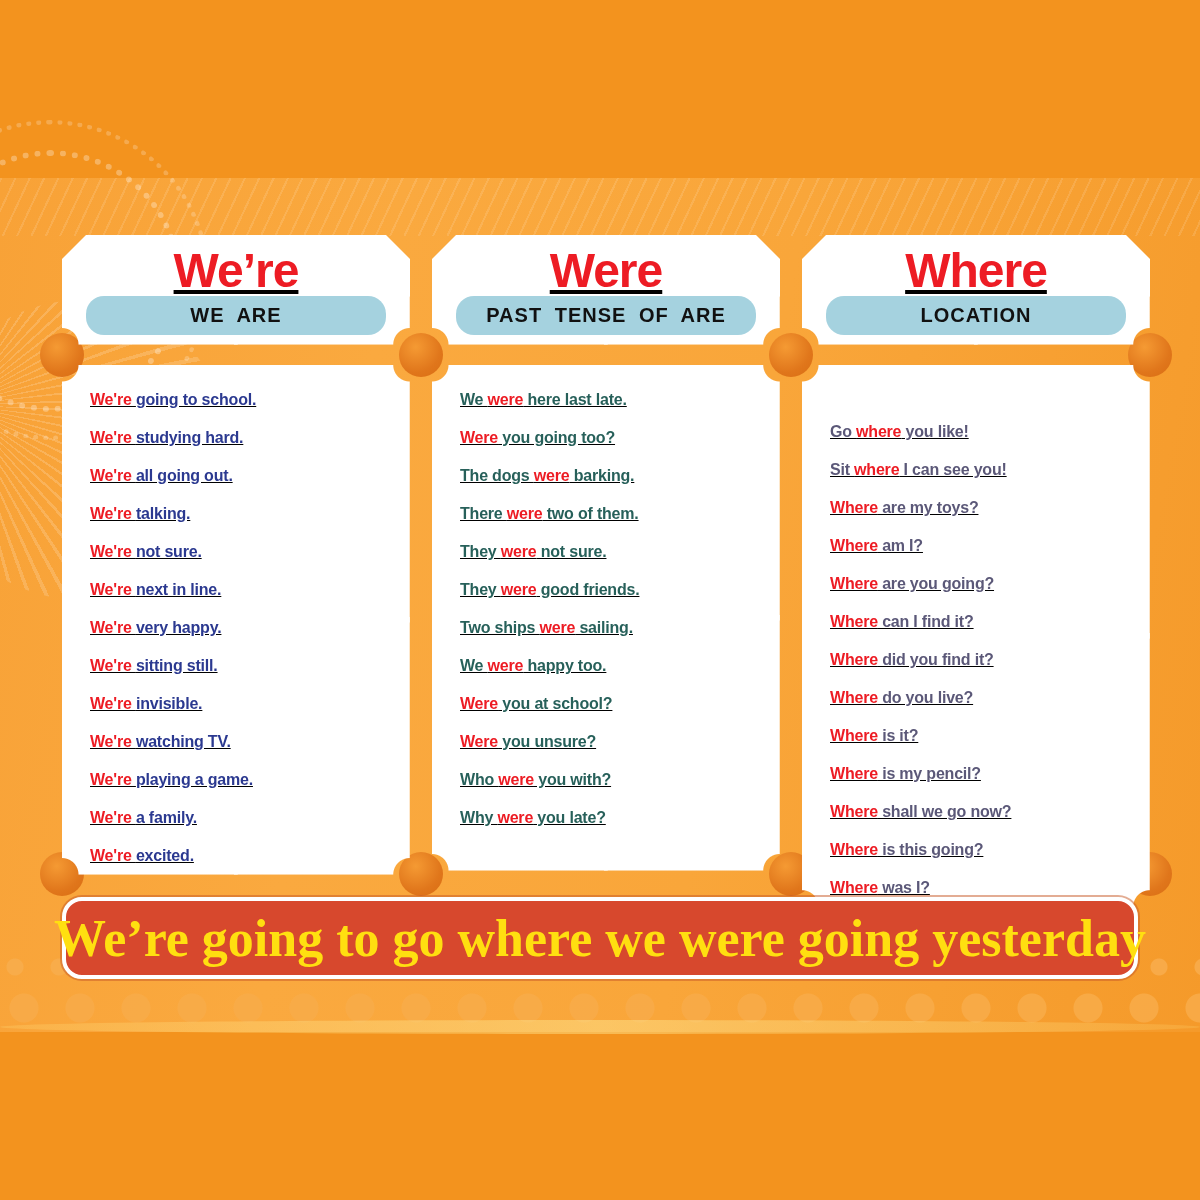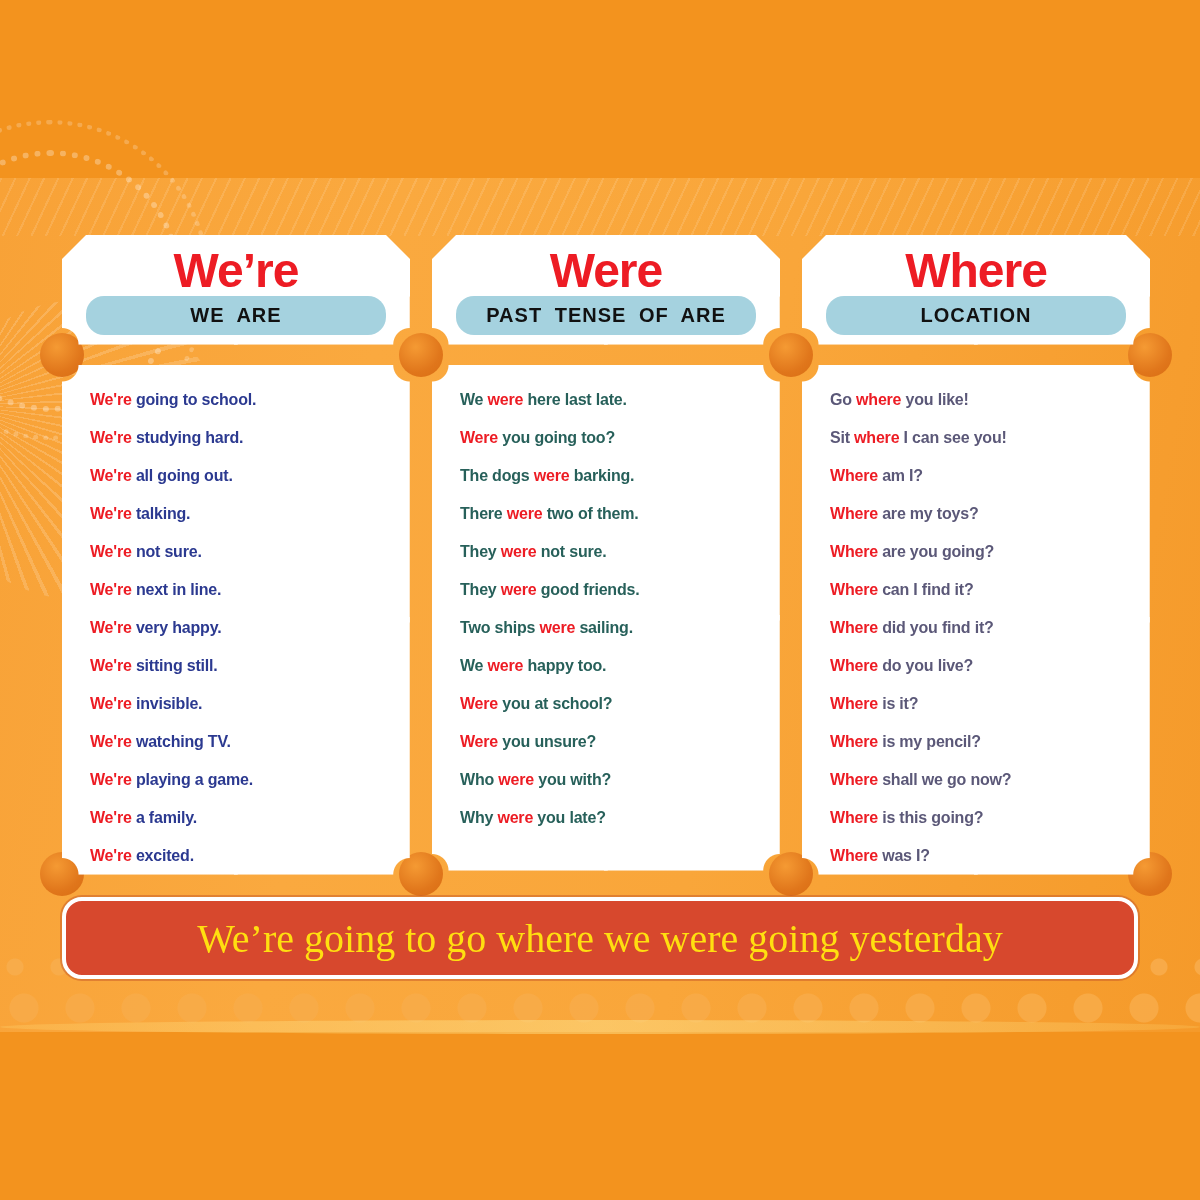--- a/index.html
+++ b/index.html
@@ -47,21 +47,21 @@
     border-radius:50%;
   }
   
   .ball{
     position:absolute;width:44px;height:44px;border-radius:50%;
     background:radial-gradient(circle at 38% 32%,#f59a33,#e0761b 62%,#d96d12);
   }
   
   .cards{
     position:absolute;left:62px;top:235px;width:1088px;height:636px;
-    display:flex;gap:22px;
+    display:flex;gap:22px;text-decoration:underline;
   }
   .column{flex:1;display:flex;flex-direction:column;gap:20px;}
   .card-top{
     height:110px;flex:0 0 110px;position:relative;text-align:center;
     clip-path:polygon(24px 0,calc(100% - 24px) 0,100% 24px,100% 100%,0 100%,0 24px);
     background:
       radial-gradient(circle at 0 100%,transparent 16px,#ffffff 17px) bottom left / 50.5% 50.5% no-repeat,
       radial-gradient(circle at 100% 100%,transparent 16px,#ffffff 17px) bottom right / 50.5% 50.5% no-repeat,
       linear-gradient(#ffffff,#ffffff) top left / 100% 56% no-repeat;
   }
@@ -91,21 +91,21 @@
   .sentence-list .hl{color:var(--red,#ed1c24);}
   
   .banner{
     position:absolute;left:62px;top:897px;width:1076px;height:82px;
     box-sizing:border-box;background:var(--banner,#d7482d);
     border:4px solid #ffffff;border-radius:20px;
     box-shadow:0 0 0 2px rgba(200,90,40,.5);
     display:flex;align-items:center;justify-content:center;
   }
   .banner-text{
-    font-family:"Liberation Serif", serif;font-weight:normal;font-size:40px;
+    font-family:"Liberation Serif", serif;font-weight:bold;font-size:52px;
     color:var(--bannertext,#ffdf10);white-space:nowrap;text-align:right;
   }
 </style>
 </head>
 <body>
 
 <div class="bg-mid"></div>
 <div class="bg-stripes-top"></div>
 <div class="bg-sunburst"></div>
 <div class="bg-dotarc1"></div>
@@ -170,25 +170,25 @@
           <li><span>Why </span><span class="hl">were</span><span> you late?</span></li>
         </ul>
     </div>
   </div>
   <div class="column">
     <div class="card-top">
       <div class="card-title">Where</div>
       <div class="pill">LOCATION</div>
     </div>
     <div class="card-body">
-      <ul class="sentence-list" style="color: rgb(91, 88, 120);">
+      <ul class="sentence-list" style="color: rgb(91, 88, 120); margin-top: 32px;">
           <li><span>Go </span><span class="hl">where</span><span> you like!</span></li>
           <li><span>Sit </span><span class="hl">where</span><span> I can see you!</span></li>
+          <li><span class="hl">Where</span><span> are my toys?</span></li>
           <li><span class="hl">Where</span><span> am I?</span></li>
-          <li><span class="hl">Where</span><span> are my toys?</span></li>
           <li><span class="hl">Where</span><span> are you going?</span></li>
           <li><span class="hl">Where</span><span> can I find it?</span></li>
           <li><span class="hl">Where</span><span> did you find it?</span></li>
           <li><span class="hl">Where</span><span> do you live?</span></li>
           <li><span class="hl">Where</span><span> is it?</span></li>
           <li><span class="hl">Where</span><span> is my pencil?</span></li>
           <li><span class="hl">Where</span><span> shall we go now?</span></li>
           <li><span class="hl">Where</span><span> is this going?</span></li>
           <li><span class="hl">Where</span><span> was I?</span></li>
         </ul>

